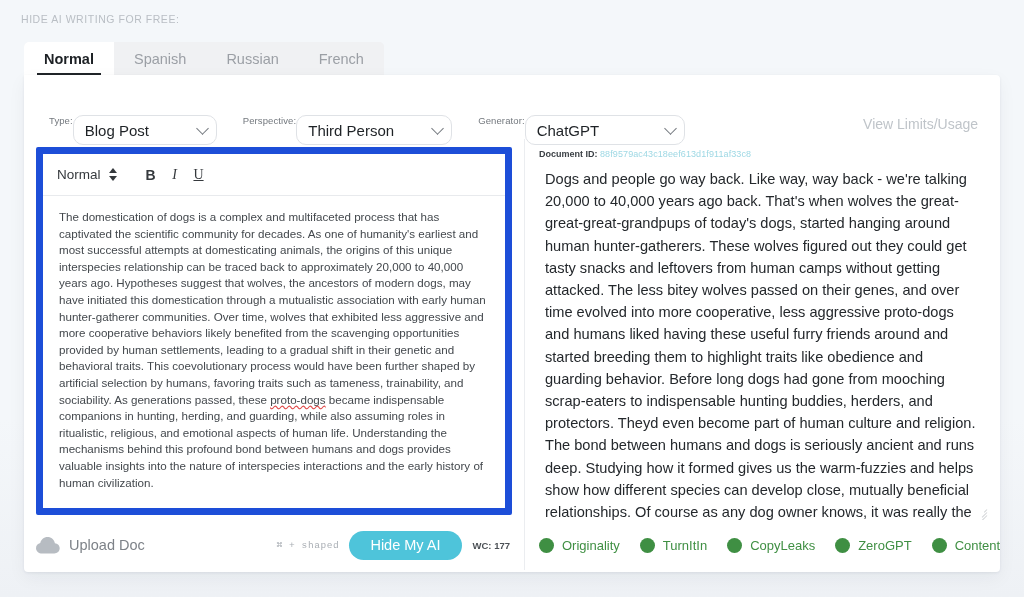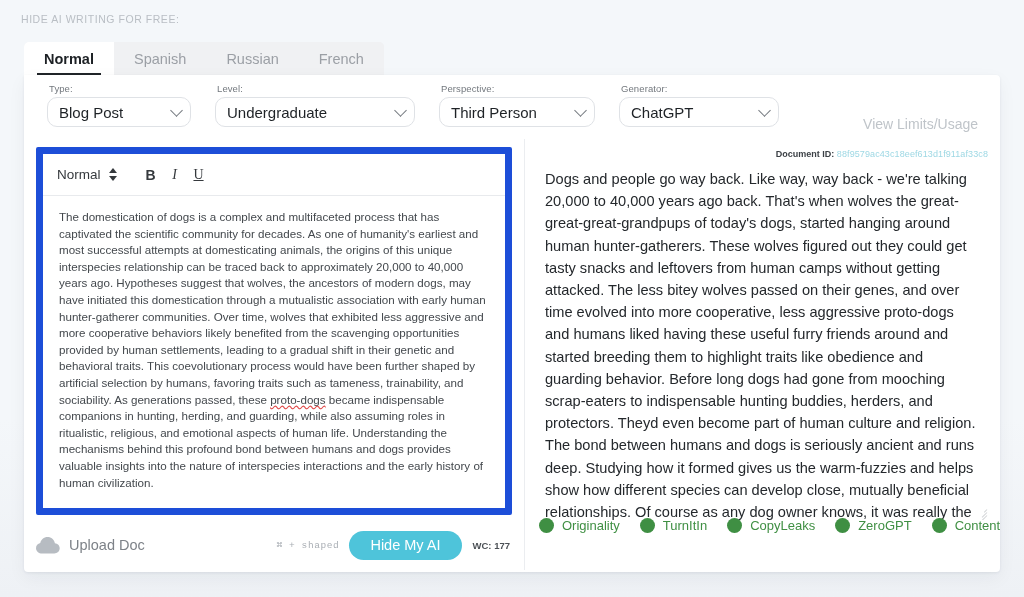--- a/index.html
+++ b/index.html
@@ -78,22 +78,23 @@
   .controls {
     position: absolute;
     left: 0; top: 0; right: 0;
     height: 62px;
     padding: 8px 0 0 0;
     display: flex;
     align-items: flex-start;
   }
   .ctrl {
     display: flex;
-    flex-direction: column;
+    flex-direction: row;
     margin-left: 24px;
+    margin-top: 32px;
   }
   .ctrl:first-child { margin-left: 23px; }
   .ctrl-label {
     font-size: 9.5px;
     color: #73787e;
     margin-bottom: 3px;
     padding-left: 2px;
     letter-spacing: 0.1px;
   }
   .select {
@@ -269,21 +270,20 @@
     white-space: nowrap;
   }
 
   
   .doc-id {
     font-size: 9px;
     color: #3c4146;
     font-weight: 700;
     margin: 2px 0 9px 2px;
     white-space: nowrap;
-    text-align: right;
   }
   .doc-id span.hash {
     color: #9ed8e4;
     font-weight: 400;
     letter-spacing: 0.1px;
   }
   .output {
     position: relative;
     height: 352px;
     font-size: 14.6px;
@@ -305,21 +305,21 @@
     background: #9aa0a6;
     transform: rotate(-45deg);
     transform-origin: right center;
   }
 
   .detectors {
     position: absolute;
     left: 14px; right: 0; bottom: 0;
     height: 54px;
     display: flex;
-    align-items: flex-start;
+    align-items: center;
     gap: 0px;
     overflow: hidden;
   }
   .detector {
     display: flex;
     align-items: center;
     gap: 8px;
     margin-right: 20px;
     white-space: nowrap;
     cursor: pointer;
@@ -354,27 +354,20 @@
     <div class="controls">
 
       <div class="ctrl">
         <div class="ctrl-label">Type:</div>
         <div class="select w-type">
           <span>Blog Post</span>
           <span class="chev"></span>
         </div>
       </div>
 
-      <div class="ctrl">
-        <div class="ctrl-label">Level:</div>
-        <div class="select w-level">
-          <span>Undergraduate</span>
-          <span class="chev"></span>
-        </div>
-      </div>
 
       <div class="ctrl">
         <div class="ctrl-label">Perspective:</div>
         <div class="select w-persp">
           <span>Third Person</span>
           <span class="chev"></span>
         </div>
       </div>
 
       <div class="ctrl">

